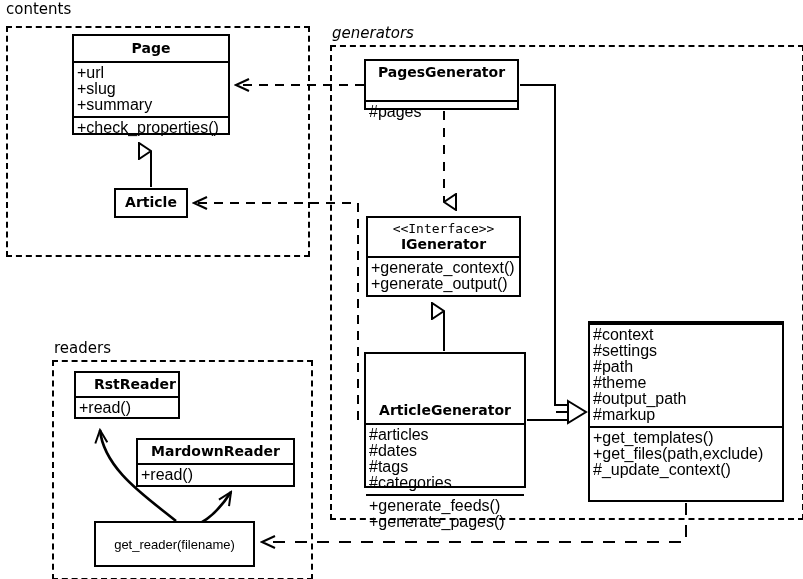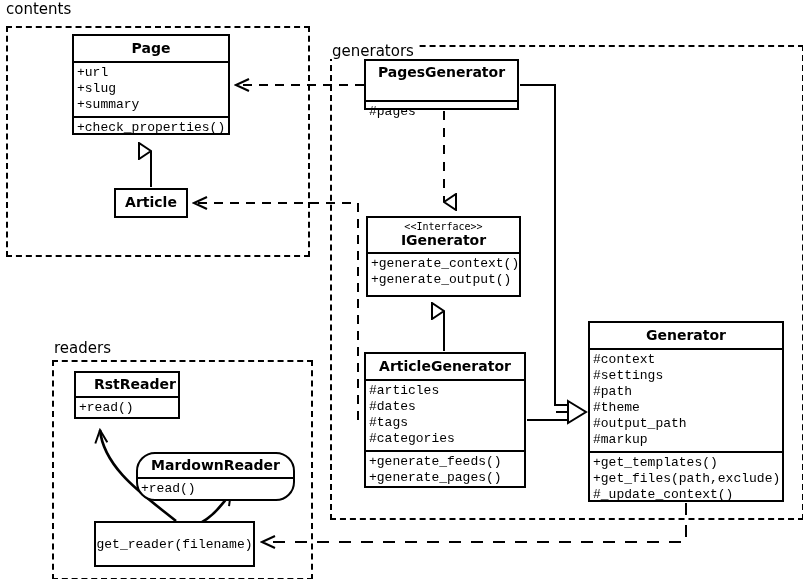--- a/index.html
+++ b/index.html
@@ -14,29 +14,29 @@
              font-size:15px;line-height:15px;color:#000;background:#fff;
              padding:0 2px;white-space:nowrap;}
 
   
   .cls{position:absolute;background:#fff;border:2px solid #000;
        box-sizing:border-box;}
   .cls .name{font-family:"DejaVu Sans",sans-serif;font-weight:bold;
              font-size:14px;text-align:center;padding:4px 6px 5px;
              white-space:nowrap;}
   .cls .stereo{font-family:"DejaVu Sans Mono",monospace;font-weight:normal;
-               font-size:10px;text-align:center;padding:3px 6px 0;
+               font-size:13px;text-align:center;padding:3px 6px 0;
                white-space:nowrap;display:block;}
   .cls .sect{border-top:2px solid #000;padding:2px 3px 3px;}
-  .cls .sect div{font-family:Liberation Mono, monospace;font-size:13px;
+  .cls .sect div{font-family:Liberation Sans, sans-serif;font-size:16px;
                  line-height:16px;white-space:nowrap;}
   .plain{position:absolute;background:#fff;border:2px solid #000;
          box-sizing:border-box;display:flex;align-items:center;
          justify-content:center;}
-  .plain span{font-family:Liberation Mono, monospace;font-size:13px;
+  .plain span{font-family:Liberation Sans, sans-serif;font-size:13px;
               white-space:nowrap;}
 </style>
 </head>
 <body>
 
 <div id="stage">
 
   <svg id="wires" viewBox="0 0 803 579" xmlns="http://www.w3.org/2000/svg">
     <defs>
       <marker id="hollowtri-up" markerWidth="18" markerHeight="14" refX="9" refY="13" orient="auto-start-reverse" markerUnits="userSpaceOnUse">
@@ -88,21 +88,21 @@
     <g>
       <path d="M 194 526 C 210 520 222 506 231 492" fill="none" stroke="#000" stroke-width="2.6" marker-end="url(#openarrow)"></path>
     </g>
   </svg>
 
   <div class="pkg" style="left:6px;top:26px;width:300px;height:227px;
               border-style:dashed;border-image:none;"></div>
   <div class="pkg-label" style="left:4px;top:2px;">contents</div>
 
   <div class="pkg" style="left:330px;top:45px;width:470px;height:471px;"></div>
-  <div class="pkg-label" style="left:330px;top:44px;">generators</div>
+  <div class="pkg-label" style="left:330px;top:26px;font-style:italic;">generators</div>
 
   <div class="pkg" style="left:52px;top:360px;width:257px;height:216px;"></div>
   <div class="pkg-label" style="left:52px;top:341px;">readers</div>
 
   <div class="cls" style="left:72px;top:34px;width:158px;height:101px;">
     <div class="name">Page</div>
     <div class="sect">
       <div>+url</div>
       <div>+slug</div>
       <div>+summary</div>
@@ -128,35 +128,34 @@
       <span class="stereo">&lt;&lt;Interface&gt;&gt;</span>
       <div class="name" style="padding:0 24px 4px;">IGenerator</div>
     </div>
     <div class="sect">
       <div>+generate_context()</div>
       <div>+generate_output()</div>
     </div>
   </div>
 
   <div class="cls" style="left:364px;top:352px;width:162px;height:136px;">
-    <div class="name" style="padding:4px 6px 5px;">ArticleGenerator</div>
+    <div class="name" style="padding:4px 6px 5px;margin-top:44px;">ArticleGenerator</div>
     <div class="sect">
       <div>#articles</div>
       <div>#dates</div>
       <div>#tags</div>
       <div>#categories</div>
     </div>
     <div class="sect">
       <div>+generate_feeds()</div>
       <div>+generate_pages()</div>
     </div>
   </div>
 
   <div class="cls" style="left:588px;top:321px;width:196px;height:181px;">
-    <div class="name" style="padding:4px 6px 5px;">Generator</div>
     <div class="sect">
       <div>#context</div>
       <div>#settings</div>
       <div>#path</div>
       <div>#theme</div>
       <div>#output_path</div>
       <div>#markup</div>
     </div>
     <div class="sect">
       <div>+get_templates()</div>
@@ -165,21 +164,21 @@
     </div>
   </div>
 
   <div class="cls" style="left:74px;top:371px;width:106px;height:48px;">
     <div class="name" style="padding:3px 18px 4px;">RstReader</div>
     <div class="sect">
       <div>+read()</div>
     </div>
   </div>
 
-  <div class="cls" style="left:136px;top:452px;width:159px;height:49px;border-radius:19px;">
+  <div class="cls" style="left:136px;top:438px;width:159px;height:49px;">
     <div class="name" style="padding:3px 6px 4px;">MardownReader</div>
     <div class="sect">
       <div>+read()</div>
     </div>
   </div>
 
   <div class="plain" style="left:94px;top:521px;width:161px;height:46px;">
     <span>get_reader(filename)</span>
   </div>
 

